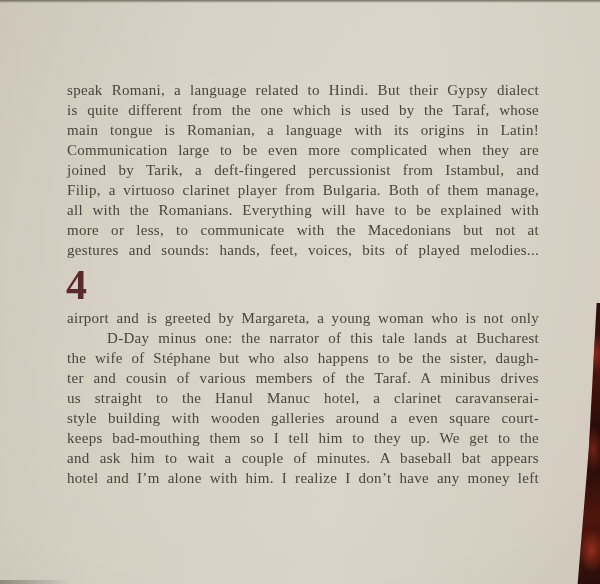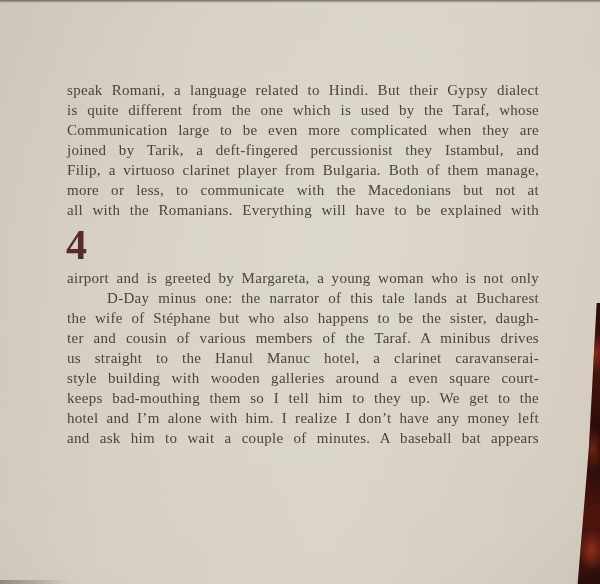--- a/index.html
+++ b/index.html
@@ -52,35 +52,37 @@
 <div class="photo">
   <div class="top-edge"></div>
   <div class="bottom-edge"></div>
   <div class="cover-strip"></div>
 
   <div class="page-text">
 
     <div class="para-1">
       <div class="line">speak Romani, a language related to Hindi. But their Gypsy dialect</div>
       <div class="line">is quite different from the one which is used by the Taraf, whose</div>
+      <div class="line">main tongue is Romanian, a language with its origins in Latin!</div>
       <div class="line">Communication large to be even more complicated when they are</div>
-      <div class="line">joined by Tarik, a deft-fingered percussionist they Istambul, and</div>
+      <div class="line">joined by Tarik, a deft-fingered percussionist from Istambul, and</div>
       <div class="line">Filip, a virtuoso clarinet player from Bulgaria. Both of them manage,</div>
+      <div class="line">all with the Romanians. Everything will have to be explained with</div>
       <div class="line">more or less, to communicate with the Macedonians but not at</div>
-      <div class="line">all with the Romanians. Everything will have to be explained with</div>
+      <div class="line">gestures and sounds: hands, feet, voices, bits of played melodies...</div>
     </div>
 
     <div class="section-number">4</div>
 
     <div class="para-2">
       <div class="line">airport and is greeted by Margareta, a young woman who is not only</div>
       <div class="line first">D-Day minus one: the narrator of this tale lands at Bucharest</div>
       <div class="line">the wife of Stéphane but who also happens to be the sister, daugh-</div>
       <div class="line">ter and cousin of various members of the Taraf. A minibus drives</div>
       <div class="line">us straight to the Hanul Manuc hotel, a clarinet caravanserai-</div>
       <div class="line">style building with wooden galleries around a even square court-</div>
       <div class="line">keeps bad-mouthing them so I tell him to they up. We get to the</div>
+      <div class="line">and ask him to wait a couple of minutes. A baseball bat appears</div>
       <div class="line">hotel and I’m alone with him. I realize I don’t have any money left</div>
-      <div class="line">and ask him to wait a couple of minutes. A baseball bat appears</div>
     </div>
 
   </div>
 </div>
 
 </body></html>

